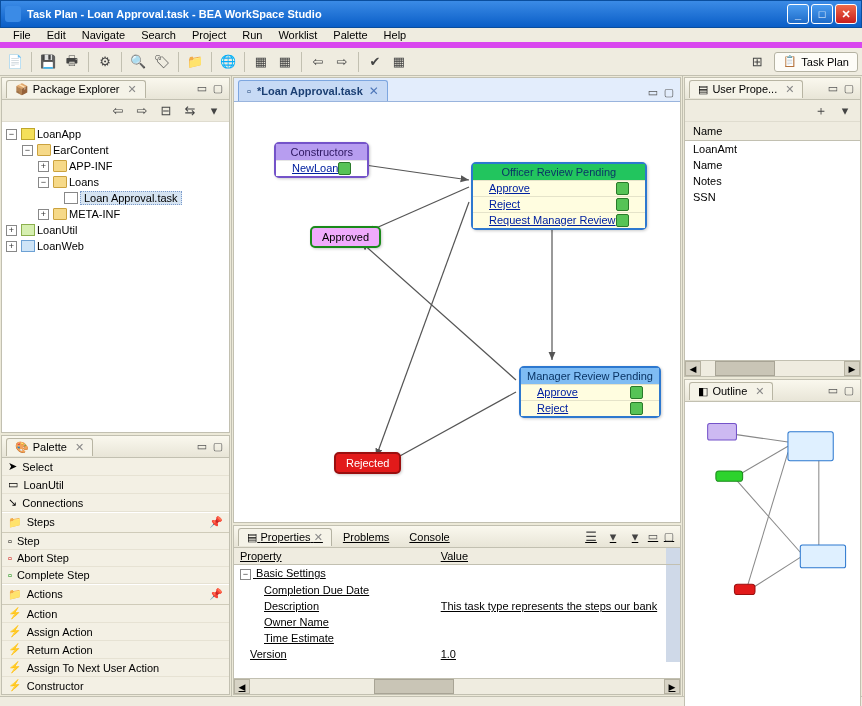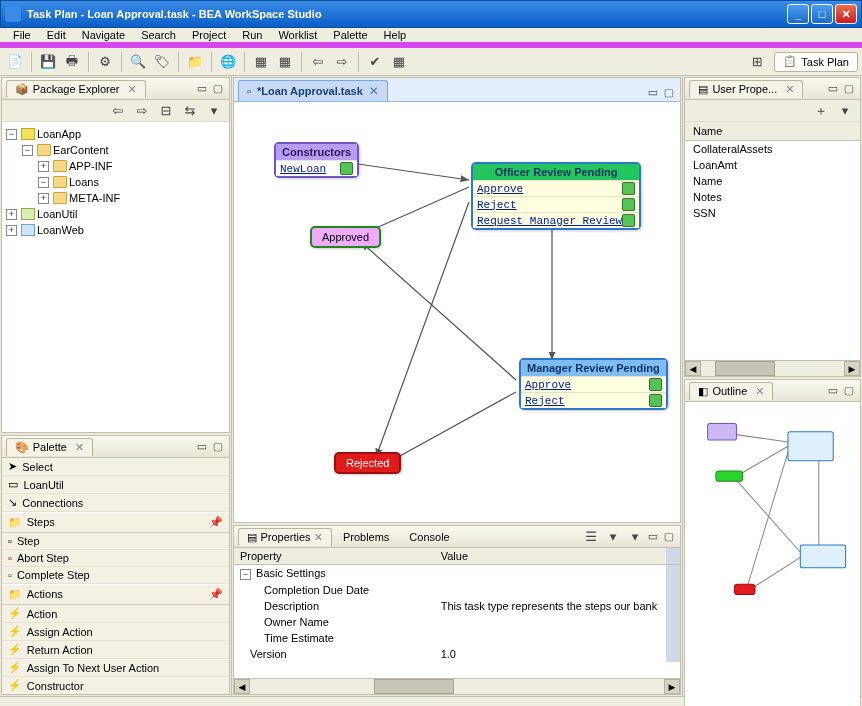--- a/index.html
+++ b/index.html
@@ -85,22 +85,22 @@
     padding:3px 8px;margin-left:4px;display:flex;align-items:center;gap:6px;color:#1b3f73;font-weight:bold;
   }
   .editor-tab .close{color:#4d76b8;font-size:12px;font-weight:normal;}
   .editor-canvas{
     flex:1;background:#fff;position:relative;overflow:hidden;border:none;
   }
   .node{
     position:absolute;border:2px solid;border-radius:5px;font-size:11px;
     background:#fff;box-shadow:1px 1px 3px rgba(0,0,0,0.2);
   }
-  .node-header{padding:2px 6px;font-weight:bold;text-align:center;}
-  .node-row{padding:1px 4px;border-top:1px solid rgba(0,0,0,.1);display:flex;align-items:center;justify-content:space-between;text-decoration:underline;color:#0020a0;font-family:Liberation Mono, monospace;}
+  .node-header{padding:2px 6px;font-weight:normal;text-align:center;}
+  .node-row{padding:1px 16px;border-top:1px solid rgba(0,0,0,.1);display:flex;align-items:flex-start;justify-content:space-between;text-decoration:underline;color:#0020a0;}
   .chk{width:13px;height:13px;background:#56c356;border:1px solid #2a7a2a;border-radius:2px;display:inline-block;}
   .state{
     position:absolute;padding:3px 10px;border-radius:5px;color:#000;font-size:11px;
     box-shadow:1px 1px 3px rgba(0,0,0,0.2);
   }
   .palette .view-body{background:#efece0;}
   .pal-cat{
     background:#f3f0e4;border-top:1px solid #fff;border-bottom:1px solid #cfcbb9;
     padding:3px 6px;font-weight:normal;display:flex;align-items:center;justify-content:space-between;
   }
@@ -222,20 +222,24 @@
           <div class="tree-row" style="padding-left:32px;">
               <span class="expander">+</span>
               <span class="tree-icon folder-icon"></span>
               <span>APP-INF</span>
             </div>
           <div class="tree-row" style="padding-left:32px;">
               <span class="expander">−</span>
               <span class="tree-icon folder-icon"></span>
               <span>Loans</span>
             </div>
+          <div class="tree-row" style="padding-left:58px;">
+              <span class="tree-icon file-icon"></span>
+              <span class="selected" style="padding:0 3px;">Loan Approval.task</span>
+            </div>
           <div class="tree-row" style="padding-left:32px;">
               <span class="expander">+</span>
               <span class="tree-icon folder-icon"></span>
               <span>META-INF</span>
             </div>
           <div class="tree-row" style="padding-left:0;">
               <span class="expander">+</span>
               <span class="tree-icon" style="background:#d6efb0;border:1px solid #8cb04e;"></span>
               <span>LoanUtil</span>
             </div>
@@ -370,39 +374,39 @@
           <div class="node-row" style="background:#fffde0;">
               <span>Reject</span>
               <span class="chk"></span>
             </div>
           <div class="node-row" style="background:#fffde0;">
               <span>Request Manager Review</span>
               <span class="chk"></span>
             </div>
         </div>
 
-        <div class="node" style="left:285px;top:256px;border-color:#2d78cf;">
+        <div class="node" style="left:285px;top:264px;border-color:#2d78cf;">
           <div class="node-header" style="background:#7fbcf3;color:#0a3566;">Manager Review Pending</div>
           <div class="node-row" style="background:#fffde0;">
               <span>Approve</span>
               <span class="chk"></span>
             </div>
           <div class="node-row" style="background:#fffde0;">
               <span>Reject</span>
               <span class="chk"></span>
             </div>
         </div>
 
         <div class="state" style="left:76px;top:124px;background:#f0abfc;border:2px solid #1a8a1a;"><span>Approved</span></div>
 
         <div class="state" style="left:100px;top:350px;background:#e21a1a;border:2px solid #9a0f0f;color:#fff;"><span>Rejected</span></div>
       </div>
     </div>
 
-    <div class="view props" style="height:170px;">
+    <div class="view props" style="height:170px;text-decoration:underline;">
       <div class="view-header">
         <div class="props-tabs">
           <div class="ptab active"><span>▤</span> <span>Properties</span> <span style="color:#888;">✕</span></div>
           <div class="ptab">Problems</div>
           <div class="ptab">Console</div>
         </div>
         <span class="spacer"></span>
         <div class="tbtn">☰</div>
         <div class="tbtn">▾</div>
         <div class="tbtn">▾</div>
@@ -471,21 +475,20 @@
             <span class="vm">▭</span>
             <span class="vm">▢</span>
           </div>
       </div>
       <div class="view-toolbar">
         <div class="tbtn">＋</div>
         <div class="tbtn">▾</div>
       </div>
       <div class="view-body" style="display:flex;flex-direction:column;">
         <div class="up-header">Name</div>
-        <div class="up-row">CollateralAssets</div>
         <div class="up-row">LoanAmt</div>
         <div class="up-row">Name</div>
         <div class="up-row">Notes</div>
         <div class="up-row">SSN</div>
         <div style="flex:1"></div>
         <div class="hscroll">
           <div class="arrow">◀</div>
           <div class="track">
               <div class="thumb" style="left:10%;width:60px;"></div>
             </div>

